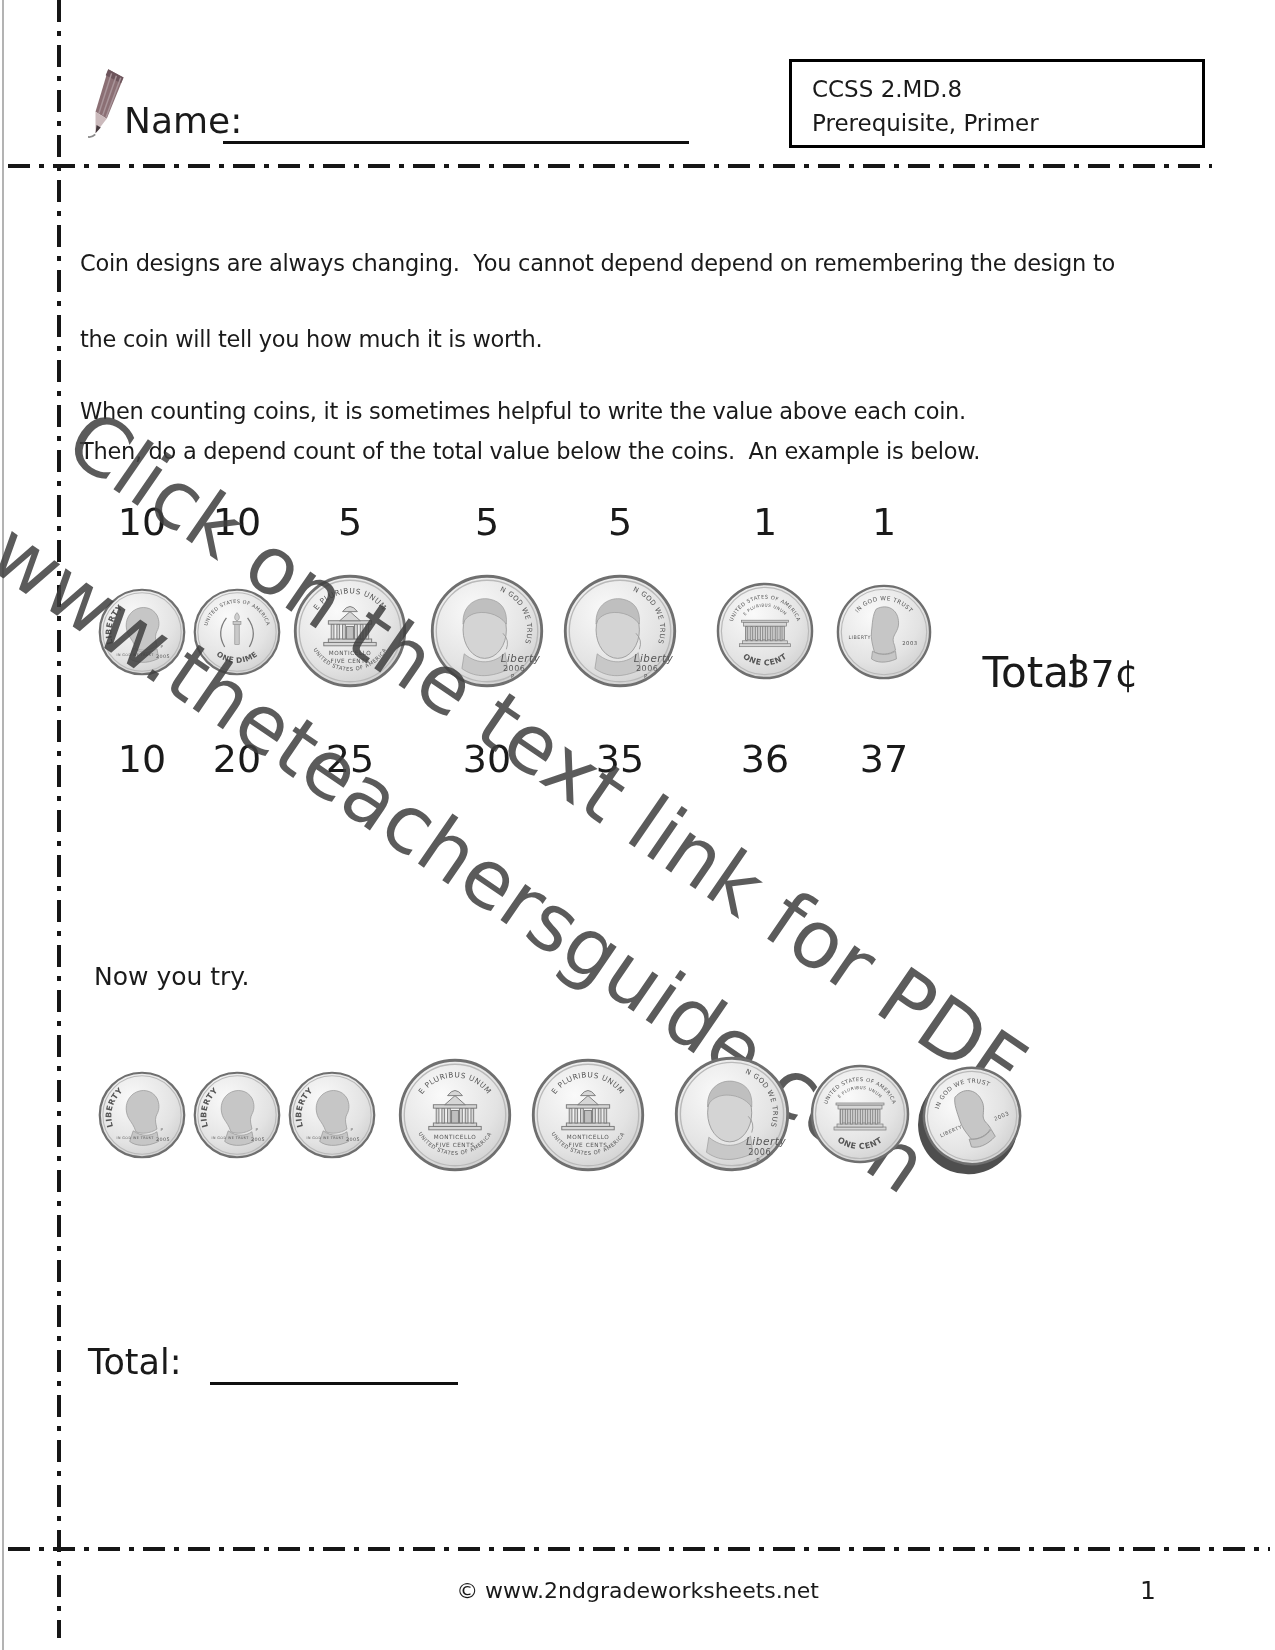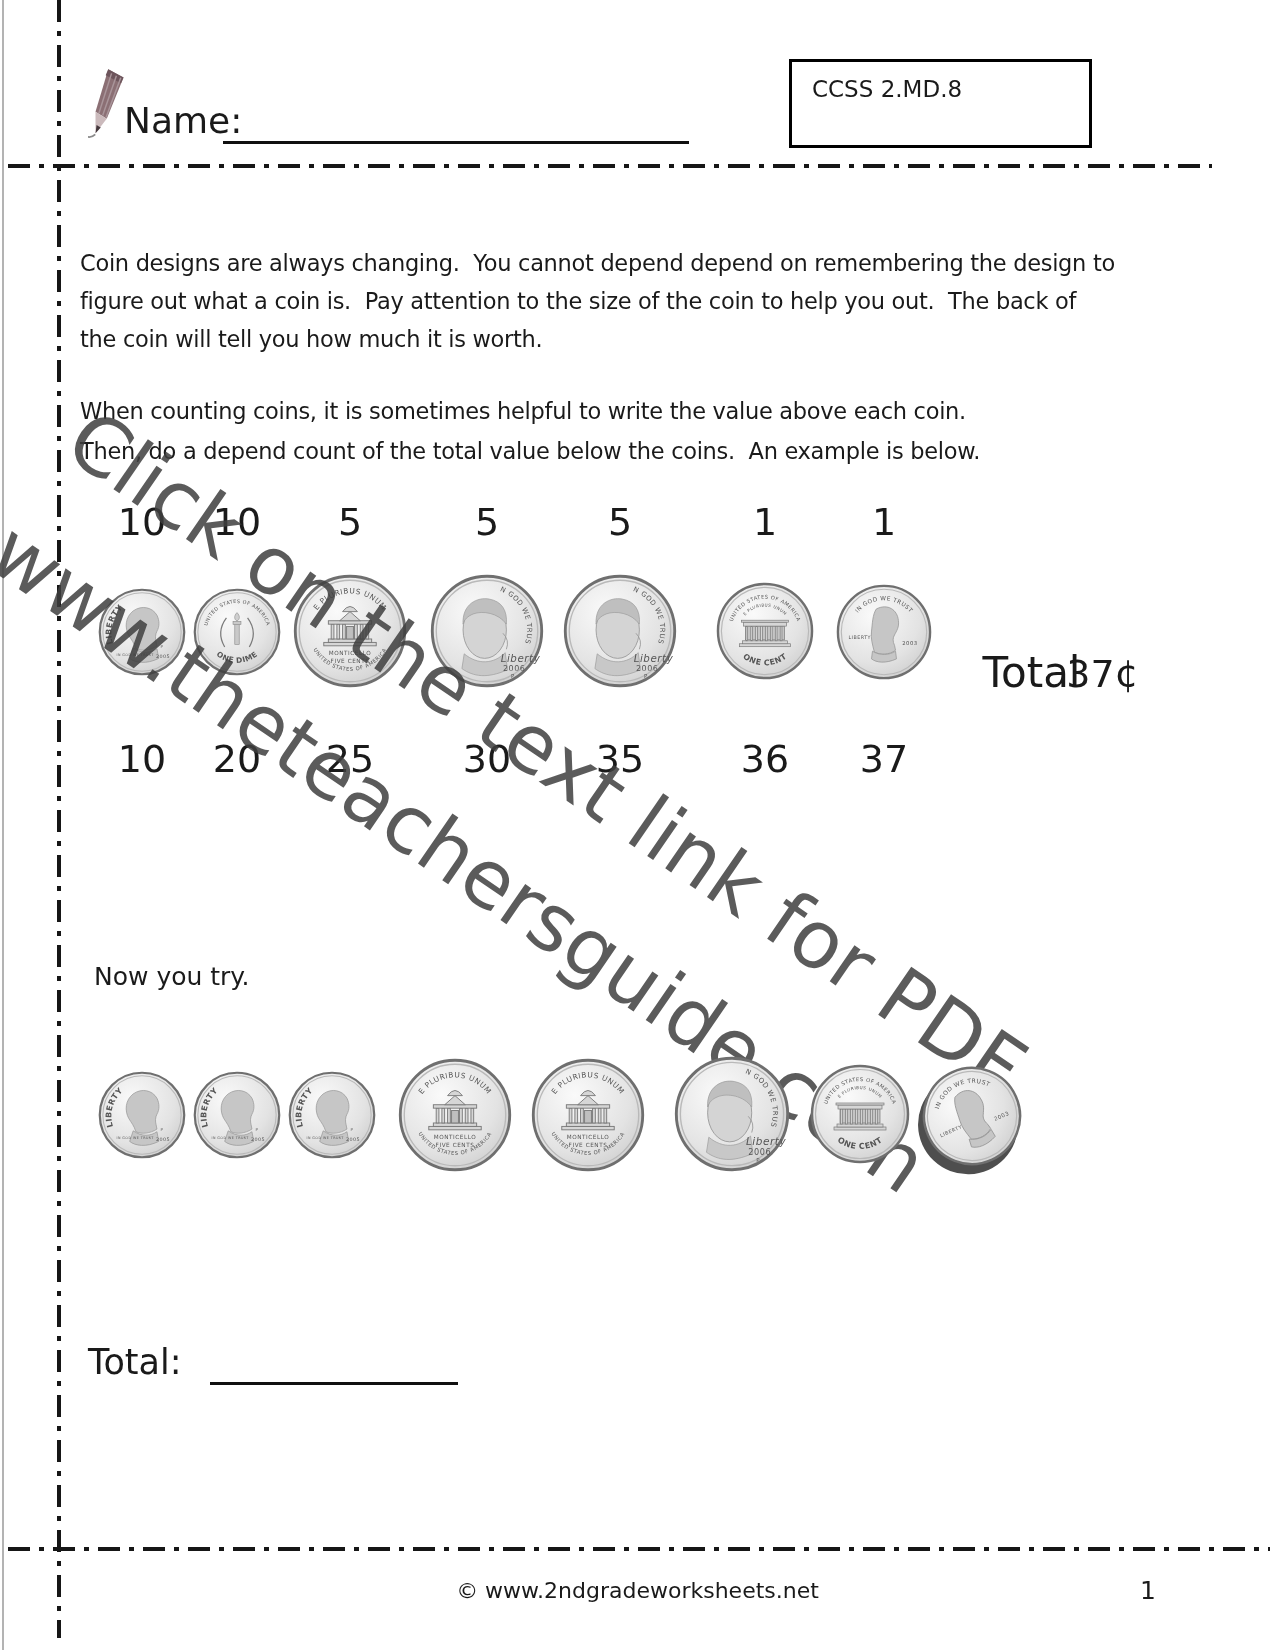--- a/index.html
+++ b/index.html
@@ -13,21 +13,21 @@
     background:repeating-linear-gradient(to right,#161616 0px,#161616 22px,transparent 22px,transparent 31px,#161616 31px,#161616 36px,transparent 36px,transparent 45px);
   }
   .dashdot-v {
     position:absolute; width:4px;
     background:repeating-linear-gradient(to bottom,#161616 0px,#161616 22px,transparent 22px,transparent 31px,#161616 31px,#161616 36px,transparent 36px,transparent 45px);
   }
   .edge-line { position:absolute; left:2px; top:0; width:2px; height:1650px; background:#b3b3b3; }
   .name-label { left:124px; top:100px; font-size:36px; }
   .write-line { position:absolute; height:3px; background:#101010; }
   .ccss-box {
-    left:789px; top:59px; width:303px; height:89px; border:3px solid #000;
+    left:789px; top:59px; width:416px; height:89px; border:3px solid #000;
     box-sizing:border-box; padding:10px 0 0 20px; font-size:23px; line-height:34px;
   }
   .para-line { position:absolute; white-space:pre; font-size:22.5px; letter-spacing:-0.3px; }
   .cval, .ctot { position:absolute; width:60px; text-align:center; font-size:38px; }
   .coin { position:absolute; }
   .coin svg { display:block; width:100%; height:100%; }
   .coin-tilt { transform:rotate(-24deg); }
   .coin-tilt::before {
     content:""; position:absolute; left:-7px; top:6px; width:100%; height:100%;
     border-radius:50%; background:#4e4e4e;
@@ -183,24 +183,24 @@
       <polygon points="8,48 20,52 13,68" fill="#cbbabc"></polygon>
       <polygon points="12,60 16.5,61.5 13,68" fill="#44373c"></polygon>
       <path d="M13,69 q-3,5 -9,4" stroke="#8a8a8a" stroke-width="1.6" fill="none"></path>
     </g>
   </svg>
   <div class="abs name-label">Name:</div>
   <div class="write-line" style="left:223px; top:141px; width:466px;"></div>
 
   <div class="abs ccss-box">
     <div>CCSS  2.MD.8</div>
+    <div>Prerequisite, Primer</div>
   </div>
 
   <div class="para-line" style="left:80px; top:250px;">Coin designs are always changing.  You cannot depend depend on remembering the design to</div>
-  <div class="para-line" style="left:80px; top:288px;">figure out what a coin is.  Pay attention to the size of the coin to help you out.  The back of</div>
   <div class="para-line" style="left:80px; top:326px;">the coin will tell you how much it is worth.</div>
 
   <div class="para-line" style="left:80px; top:398px;">When counting coins, it is sometimes helpful to write the value above each coin.</div>
   <div class="para-line" style="left:80px; top:438px;">Then, do a depend count of the total value below the coins.  An example is below.</div>
 
   <span class="cval" style="left:112px; top:500px;">10</span>
   <span class="cval" style="left:207px; top:500px;">10</span>
   <span class="cval" style="left:320px; top:500px;">5</span>
   <span class="cval" style="left:457px; top:500px;">5</span>
   <span class="cval" style="left:590px; top:500px;">5</span>

